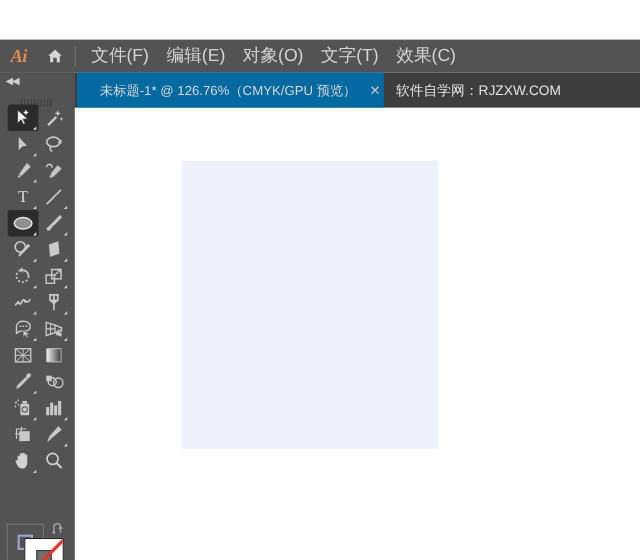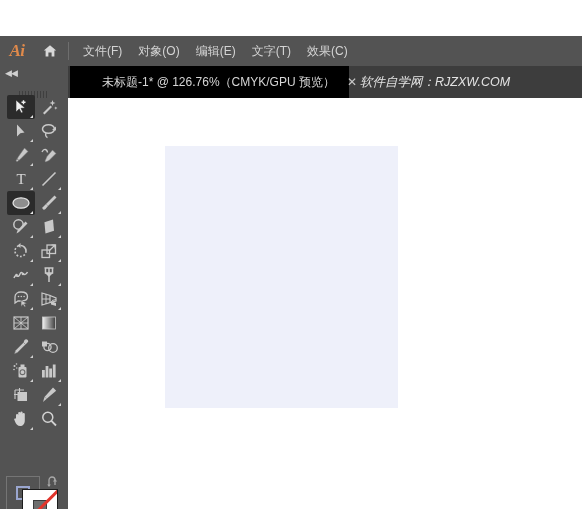--- a/index.html
+++ b/index.html
@@ -44,21 +44,21 @@
     width: 32px; height: 30px;
     display: flex; align-items: center; justify-content: center;
   }
   #menu-divider {
     width: 1px; height: 18px;
     background: #6e6e6e;
     margin: 0 6px 0 2px;
   }
   .menu-item {
     color: #d4d4d4;
-    font-size: 12px;
+    font-size: 16px;
     padding: 0 8px;
     height: 30px;
     line-height: 30px;
     white-space: nowrap;
     cursor: default;
   }
 
   
   #tabbar {
     position: absolute;
@@ -69,24 +69,24 @@
   #tabbar-leftgap {
     position: absolute;
     left: 0; top: 0;
     width: 68px; height: 32px;
     background: #535353;
   }
   #tab-active {
     position: absolute;
     left: 70px; top: 0;
     height: 32px;
-    background: #000000;
+    background: #0369a1;
     display: flex;
     align-items: center;
-    padding: 0 6px 0 32px;
+    padding: 0 6px 0 21px;
     box-sizing: border-box;
   }
   #tab-title {
     color: #d6d6d6;
     font-size: 12px;
     white-space: nowrap;
   }
   #tab-close {
     color: #c8c8c8;
     font-size: 12px;
@@ -96,21 +96,20 @@
     cursor: default;
   }
   #watermark {
     position: absolute;
     left: 360px; top: 0;
     height: 32px;
     line-height: 32px;
     color: #e3e3e3;
     font-size: 12.5px;
     white-space: nowrap;
-    font-style: italic;
   }
 
   
   #toolbar {
     position: absolute;
     left: 0; top: 30px;
     width: 68px; height: 479px;
     background: #535353;
   }
   #toolbar-header {
@@ -268,22 +267,22 @@
 
   <div id="menubar">
     <div id="ai-logo">Ai</div>
     <div id="home-btn">
       <svg width="16" height="16" viewBox="0 0 16 16">
         <path d="M8 2.2 L14.2 7.6 L12.4 7.6 L12.4 13.6 L9.6 13.6 L9.6 9.6 L6.4 9.6 L6.4 13.6 L3.6 13.6 L3.6 7.6 L1.8 7.6 Z" fill="#d8d8d8"></path>
       </svg>
     </div>
     <div id="menu-divider"></div>
     <div class="menu-item">文件(F)</div>
+    <div class="menu-item">编辑(E)</div>
     <div class="menu-item">对象(O)</div>
-    <div class="menu-item">编辑(E)</div>
     <div class="menu-item">文字(T)</div>
     <div class="menu-item">效果(C)</div>
   </div>
 
   <div id="tabbar">
     <div id="tabbar-leftgap"></div>
     <div id="tab-active" style="width: 279px;">
       <span id="tab-title">未标题-1* @ 126.76%（CMYK/GPU 预览）</span>
       <span id="tab-close">✕</span>
     </div>

